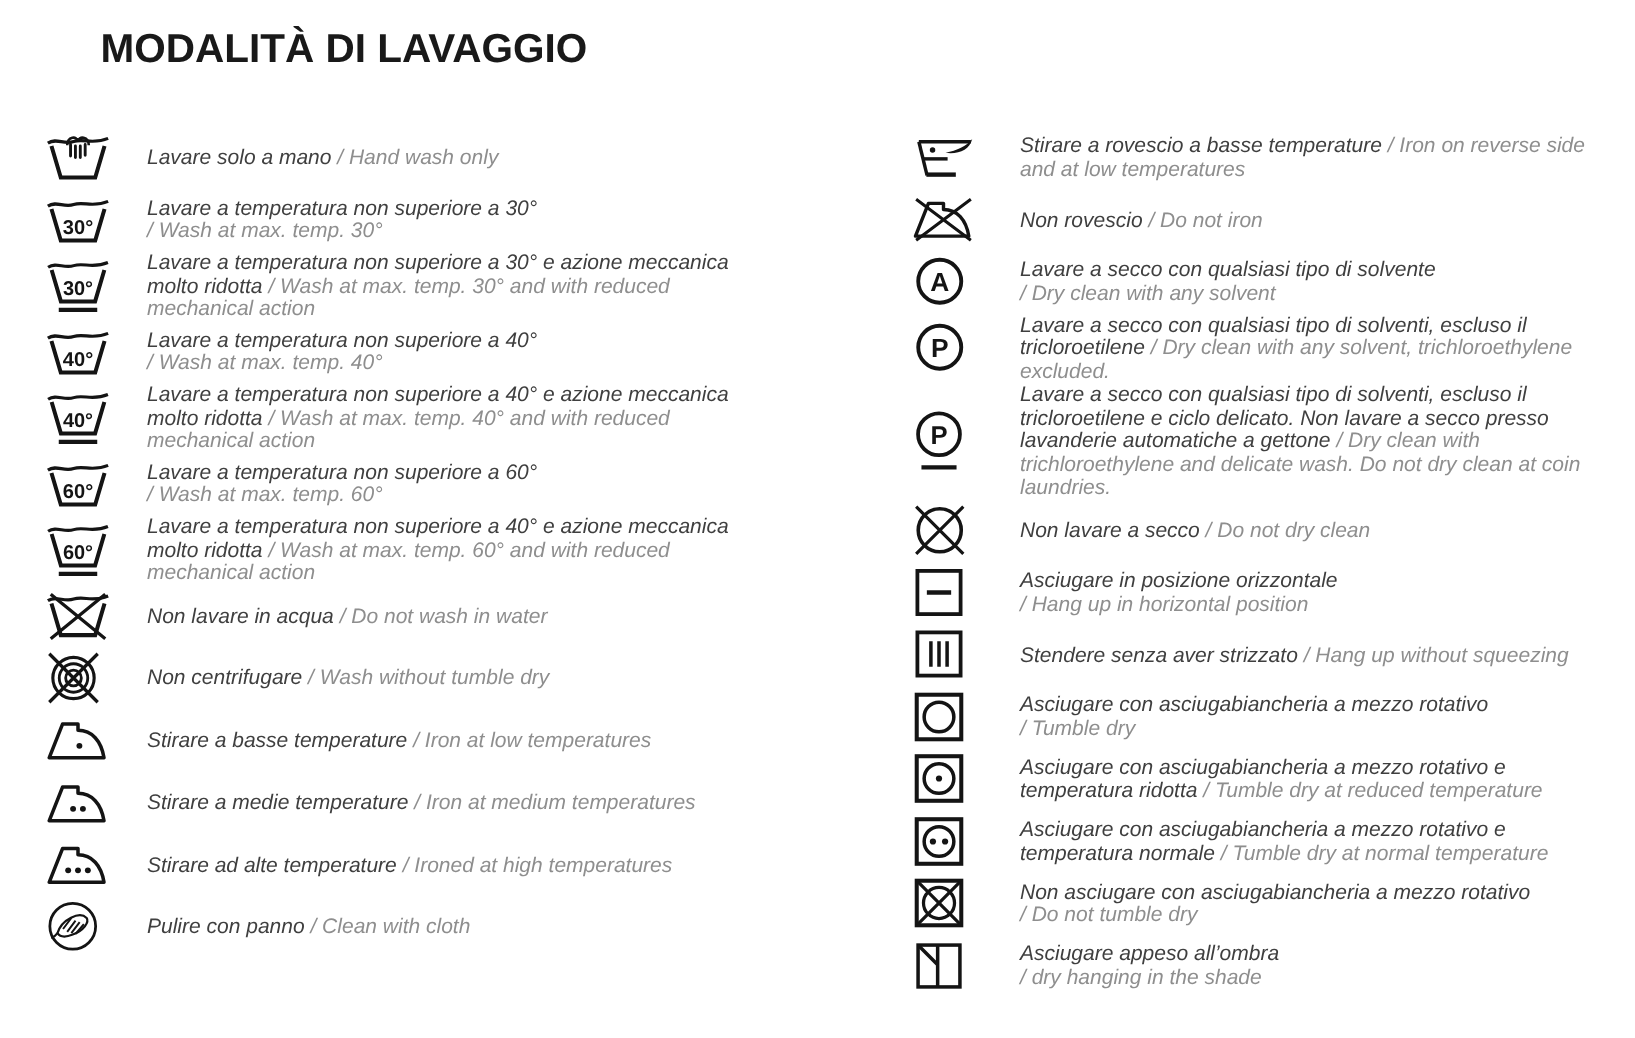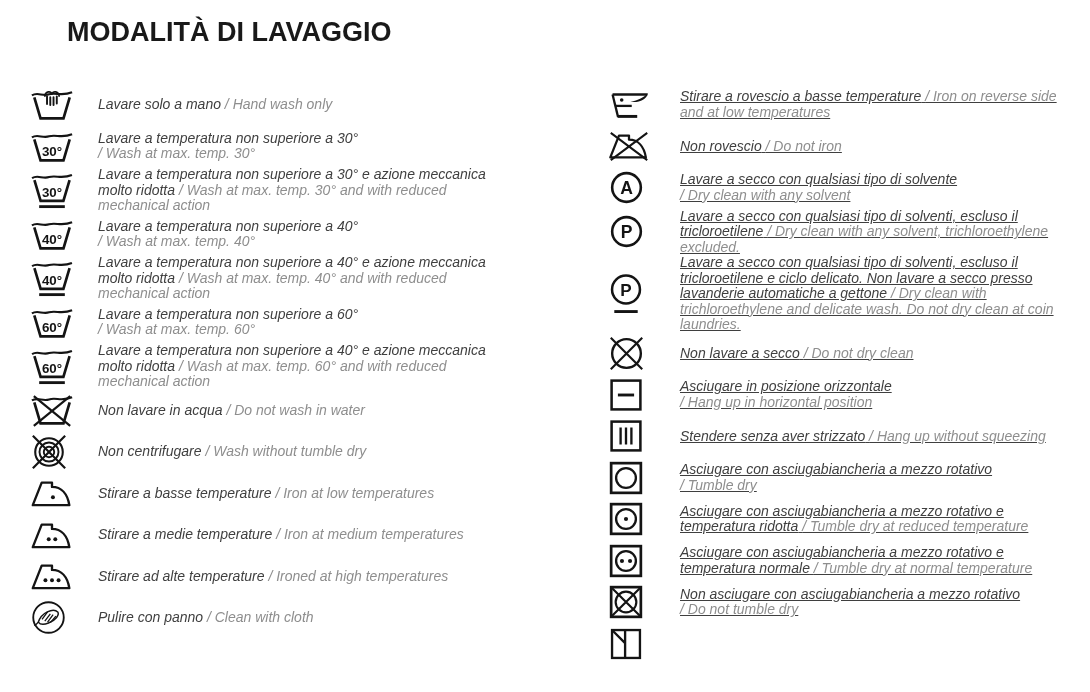--- a/index.html
+++ b/index.html
@@ -24,21 +24,21 @@
   .row{display:flex;align-items:center;min-height:41.5px;}
   .icon-cell{flex:none;display:flex;align-items:center;color:#141414;}
   .col-left .icon-cell{width:68px;align-items:center;}
   .col-right .icon-cell{width:72px;}
   .icon-cell svg{display:block;}
   .desc{
     margin:0;font-style:italic;font-size:14px;line-height:15.5px;
     color:#3f3f3f;
   }
   .col-left .desc{max-width:402px;}
-  .col-right .desc{max-width:400px;text-decoration:underline;}
+  .col-right .desc{max-width:400px;}
   .en{color:#8e8e8e;}
   .en.block{display:block;}
 </style>
 </head>
 <body>
 
 <div class="page">
   <h1 class="page-title">MODALITÀ DI LAVAGGIO</h1>
   <div class="columns">
     <div class="col col-left" id="col-left">
@@ -297,16 +297,17 @@
           </span>
           <p class="desc"><span class="it">Non asciugare con asciugabiancheria a mezzo rotativo</span> <span class="en block">/ Do not tumble dry</span></p>
         </div>
         <div class="row">
           <span class="icon-cell">
             <svg width="36" height="36" viewBox="0 0 40 40">
               <rect x="4.5" y="4.5" width="31" height="31" stroke="currentColor" fill="none" stroke-width="2.6"></rect>
               <path stroke="currentColor" fill="none" stroke-width="2.6" d="M5 5 L19 19 M19 4.5 L19 35.5"></path>
             </svg>
           </span>
+          <p class="desc"><span class="it">Asciugare appeso all’ombra</span> <span class="en block">/ dry hanging in the shade</span></p>
         </div>
       </div>
   </div>
 </div>
 
 </body></html>

